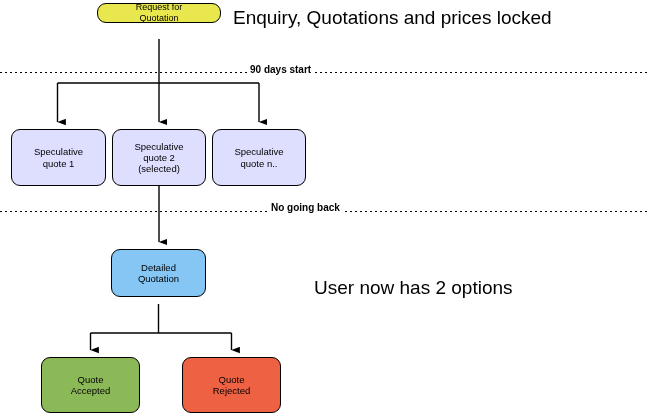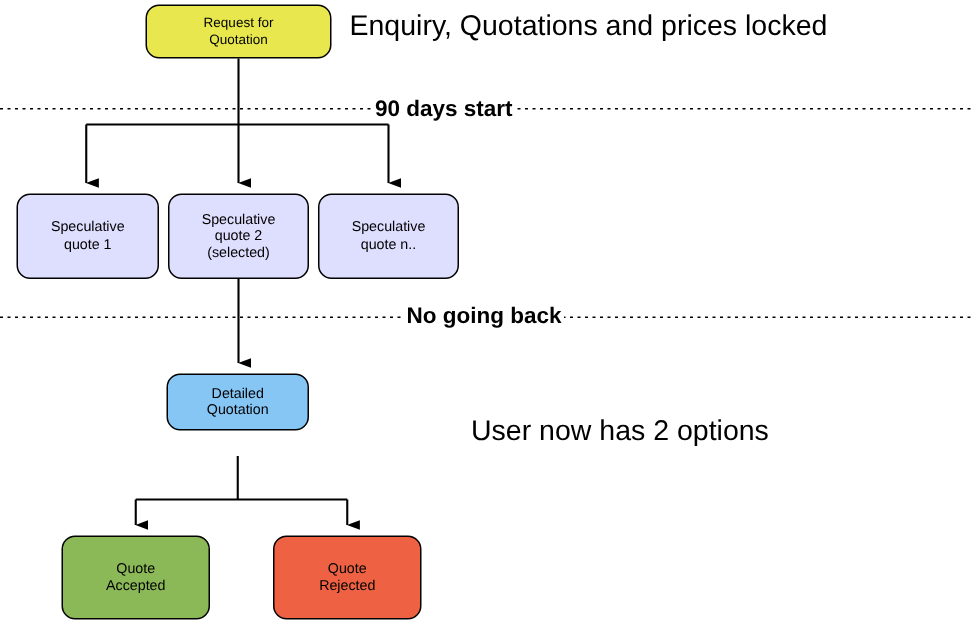--- a/index.html
+++ b/index.html
@@ -34,41 +34,41 @@
     color: #000000;
     line-height: 1.18;
     z-index: 3;
   }
   .node .node-label {
     display: block;
     white-space: pre-line;
     padding: 0 2px;
   }
   .node-rfq {
-    left: 97px; top: 3px; width: 124px; height: 36px;
+    left: 97px; top: 3px; width: 124px; height: 20px;
     background: #e8e84e;
     font-size: 9px;
   }
   .node-spec1 {
     left: 11px; top: 129px; width: 95px; height: 57px;
     background: #dedeff;
     font-size: 9.5px;
   }
   .node-spec2 {
     left: 112px; top: 129px; width: 94px; height: 57px;
     background: #dedeff;
     font-size: 9.5px;
   }
   .node-specn {
     left: 212px; top: 129px; width: 94px; height: 57px;
     background: #dedeff;
     font-size: 9.5px;
   }
   .node-detailed {
-    left: 111px; top: 249px; width: 95px; height: 38px;
+    left: 111px; top: 249px; width: 95px; height: 48px;
     background: #85c6f5;
     font-size: 9.5px;
   }
   .node-accepted {
     left: 41px; top: 357px; width: 99px; height: 56px;
     background: #8cb958;
     font-size: 9.5px;
   }
   .node-rejected {
     left: 182px; top: 357px; width: 99px; height: 56px;
@@ -83,21 +83,21 @@
     line-height: 1.28;
     white-space: pre-line;
     z-index: 3;
   }
   .annotation-1 { left: 233px; top: 6px; text-align: right; }
   .annotation-2 { left: 314px; top: 128px; }
   .annotation-3 { left: 314px; top: 276px; }
   
   .divider-label {
     position: absolute;
-    font-size: 15px;
+    font-size: 10px;
     font-weight: bold;
     color: #000000;
     background: #ffffff;
     padding: 0 2px;
     z-index: 4;
     white-space: nowrap;
   }
   .divider-label-1 { left: 248px; top: 64px; }
   .divider-label-2 { left: 248px; top: 202px; margin-left: 21px; }
   svg.wires {

